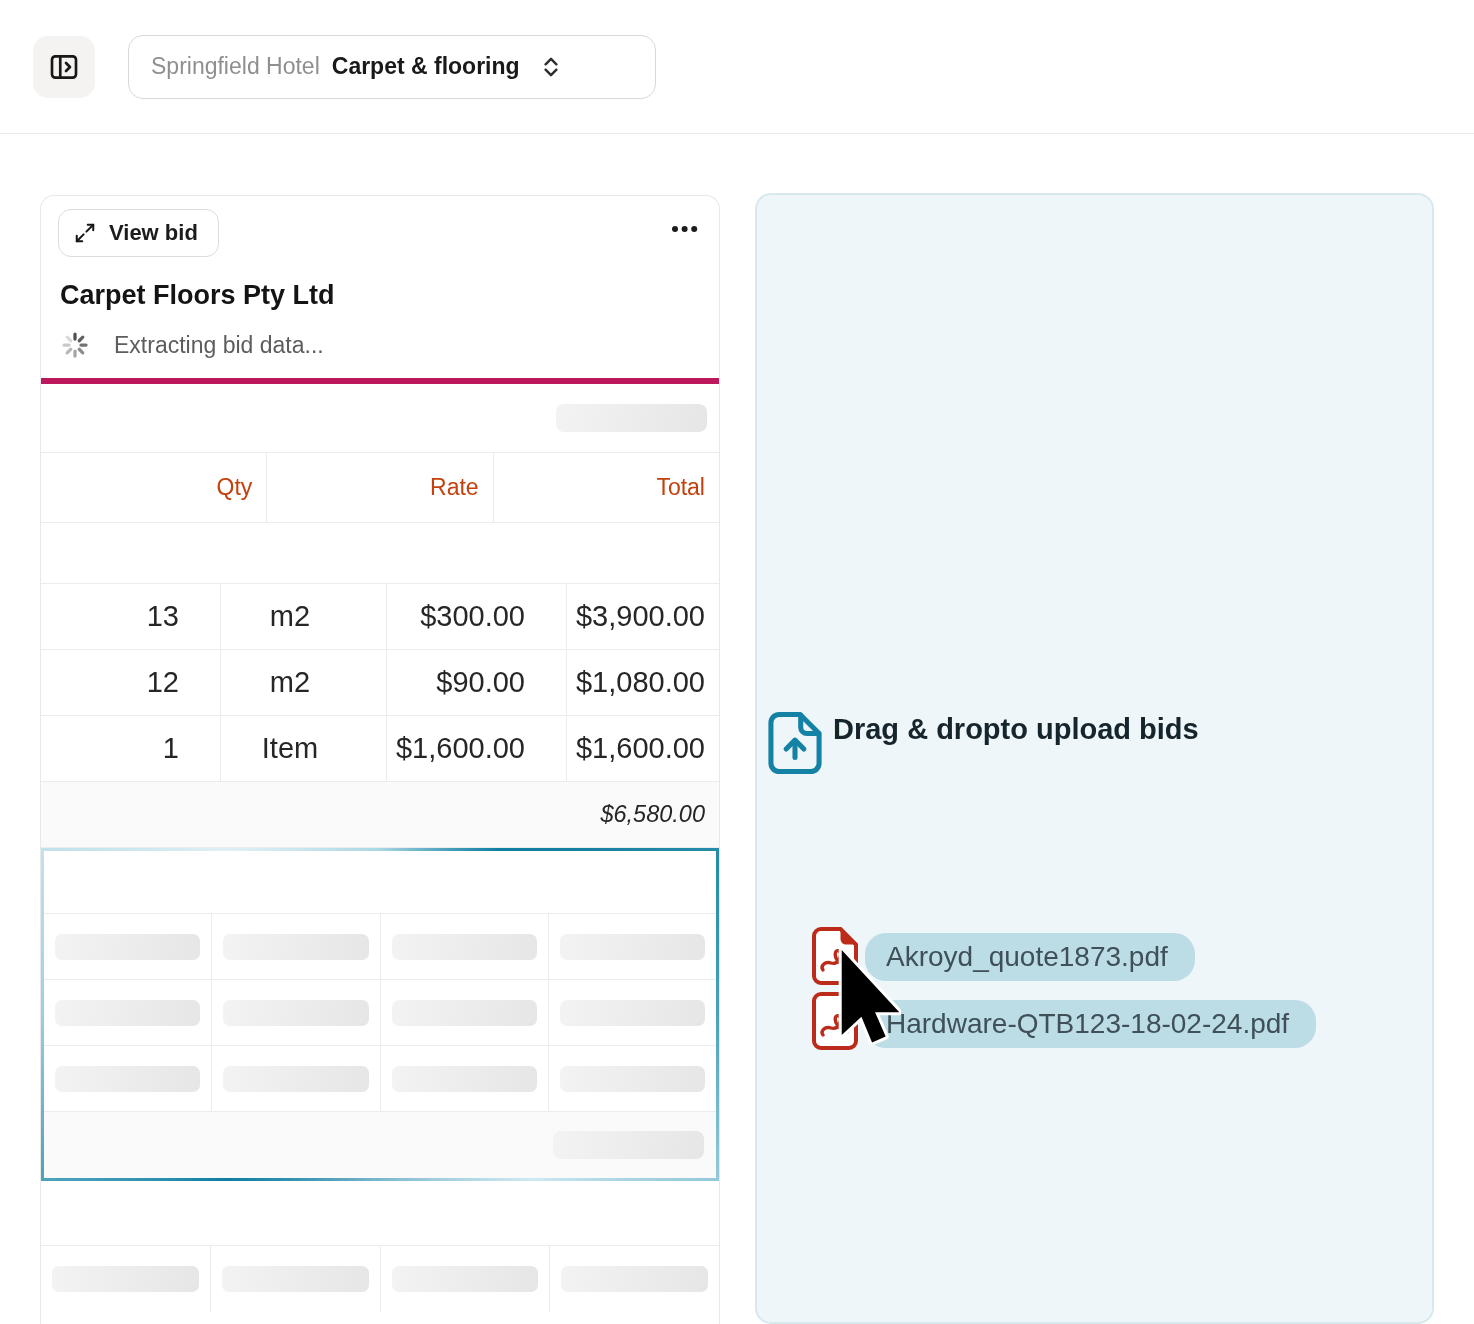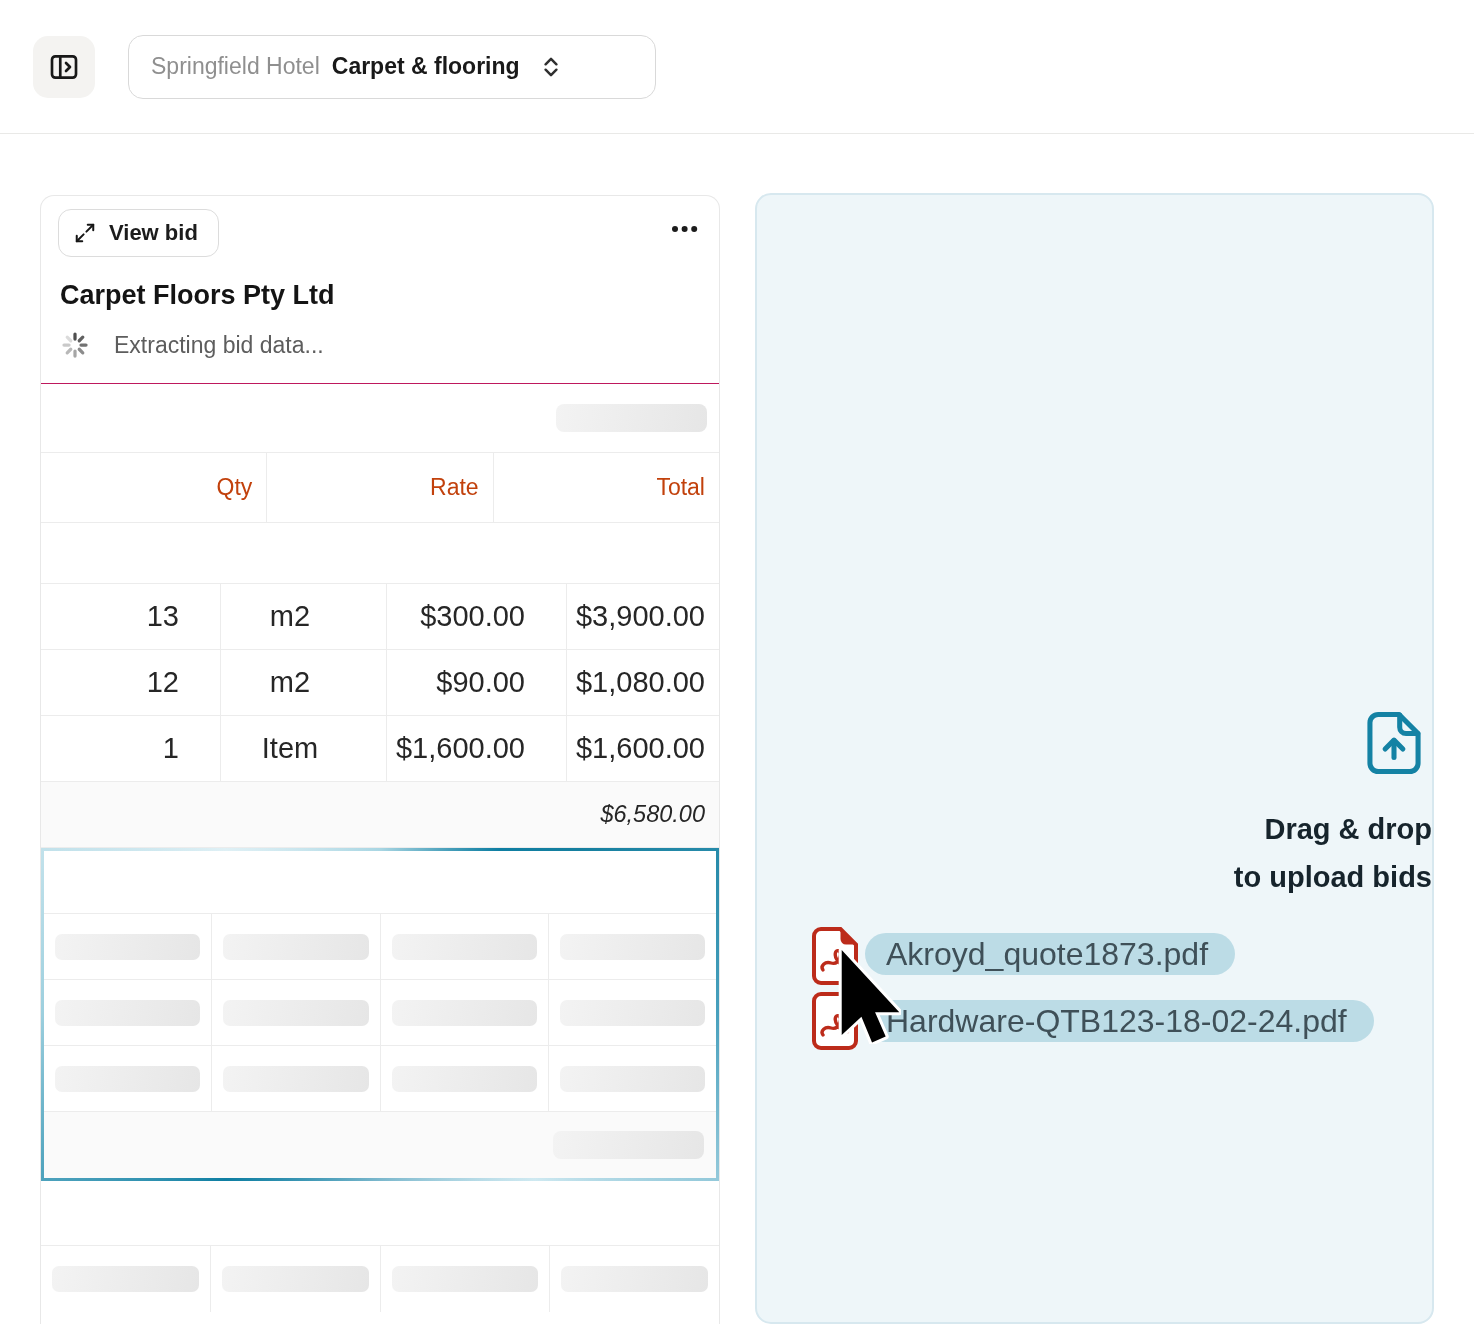--- a/index.html
+++ b/index.html
@@ -24,21 +24,21 @@
   }
   .project-select .proj{color:#8f8f8f;font-weight:400;white-space:nowrap;}
   .project-select .pkg{color:#191919;font-weight:600;white-space:nowrap;}
   .project-select .chev{margin-left:6px;display:flex;}
   
   .bid-panel{
     position:absolute;left:40px;top:195px;width:680px;height:1129px;
     border:1px solid #e8e8e8;border-bottom:none;border-radius:14px 14px 0 0;
     box-sizing:border-box;background:#fff;overflow:hidden;
   }
-  .card-head{height:188px;border-bottom:1px solid #be185d;box-sizing:border-box;
+  .card-head{height:188px;border-bottom:6px solid #be185d;box-sizing:border-box;
     padding:13px 16px 0 17px;position:relative;}
   .head-top{display:flex;justify-content:space-between;align-items:flex-start;}
   .view-bid{
     display:flex;align-items:center;gap:13px;height:48px;padding:0 20px 0 15px;
     border:1.5px solid #dcdcdc;border-radius:13px;background:#fff;cursor:pointer;
     font-family:inherit;font-size:22px;font-weight:600;color:#1c1c1c;
   }
   .ellipsis-btn{border:none;background:none;cursor:pointer;padding:16px 4px;display:flex;}
   .vendor{margin:23px 0 0 2px;font-size:27px;font-weight:700;color:#141414;}
   .status{display:flex;align-items:center;gap:24px;margin:19px 0 0 2px;
@@ -73,27 +73,27 @@
   .xrow{height:66px;}
   .xrow:last-of-type{border-bottom:none;}
   .xfooter{height:66px;background:#fafafa;border-bottom:none;
     align-items:center;justify-content:flex-end;padding-right:12px;}
   
   .dropzone{
     position:absolute;left:755px;top:193px;width:679px;height:1131px;
     background:#eef6f9;border:2px solid #d7e8ef;border-radius:16px;box-sizing:border-box;
   }
   .dz-center{position:absolute;top:510px;left:0;right:0;
-    display:flex;flex-direction:column;align-items:flex-end;text-align:center;}
+    display:flex;flex-direction:row;align-items:flex-start;text-align:center;}
   .dz-icon{color:#1482a4;margin-bottom:24px;}
   .dz-title{font-size:29px;font-weight:600;color:#16242c;line-height:48px;}
   .chip-icon{position:absolute;left:55px;}
   .chip-pill{
-    position:absolute;left:108px;height:42px;border-radius:21px;background:#bcdce6;
-    color:#3f5058;font-size:32px;display:flex;align-items:center;
+    position:absolute;left:108px;height:48px;border-radius:21px;background:#bcdce6;
+    color:#3f5058;font-size:28px;display:flex;align-items:center;
     padding:0 27px 0 21px;white-space:nowrap;
   }
   .cursor{position:absolute;left:80px;top:752px;z-index:5;}
 </style>
 </head>
 <body>
 
 <div class="page">
 
   <header class="topbar">

